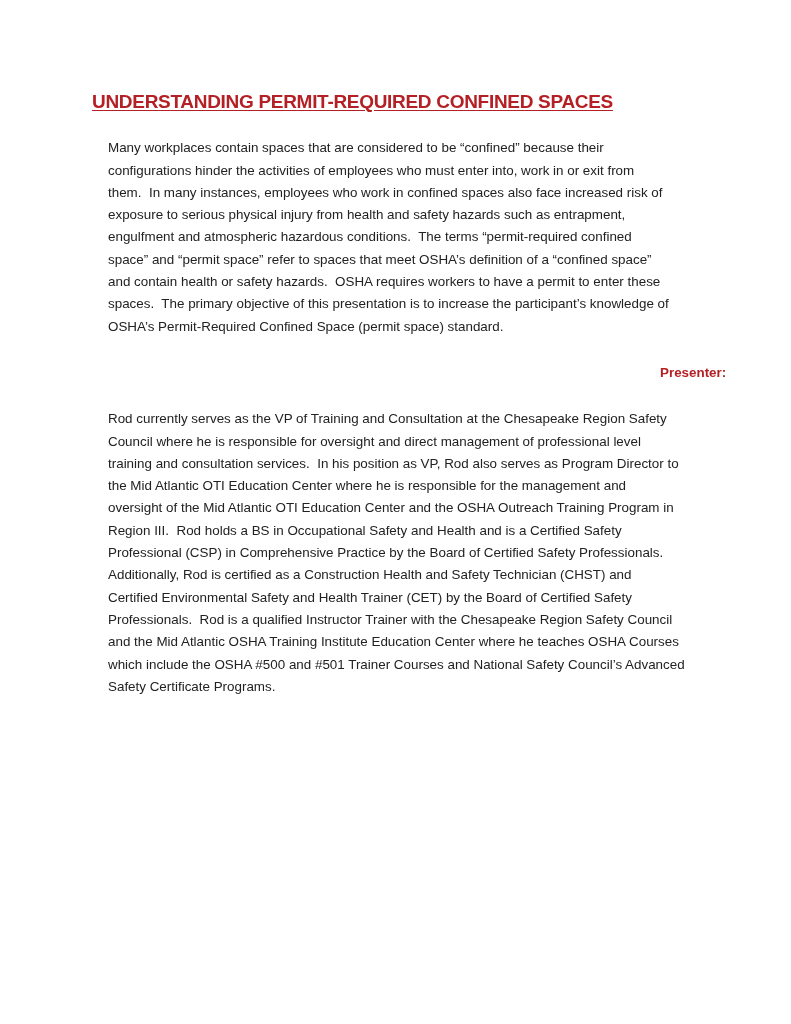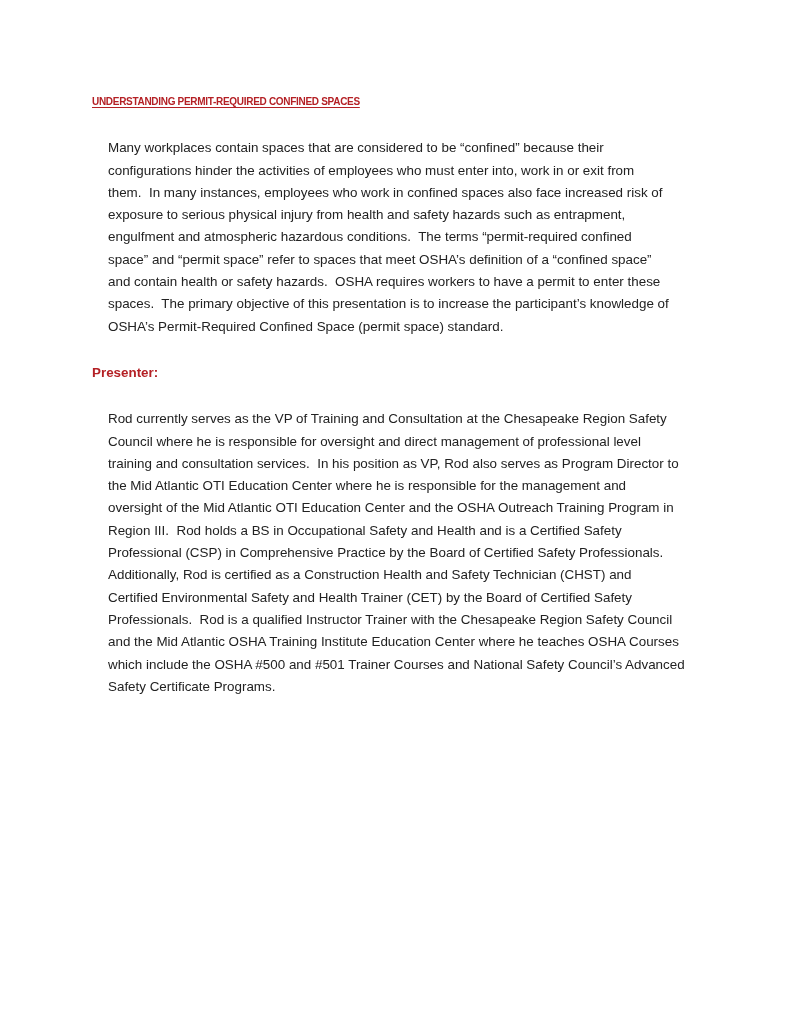--- a/index.html
+++ b/index.html
@@ -16,39 +16,40 @@
     padding: 91px 40px 0 92px;
     font-family: "Liberation Sans", sans-serif;
     color: #222222;
     overflow: hidden;
   }
   .content {
     width: 659px;
   }
   .doc-title {
     margin: 0 0 24px 0;
-    font-size: 10px;
+    font-size: 19px;
     font-weight: bold;
     letter-spacing: -0.3px;
     line-height: 22.3px;
     color: #b42025;
     text-decoration: underline;
     text-underline-offset: 2px;
   }
   .para {
     margin: 16px;
     font-size: 13.4px;
     line-height: 22.3px;
     white-space: pre-wrap;
     overflow-wrap: break-word;
   }
   .presenter-row {
     display: flex;
     align-items: flex-start;
     margin: 24px 0 24px 0;
+    justify-content: flex-end;
   }
   .presenter-label {
     flex: none;
     width: 91px;
     font-size: 13.4px;
     line-height: 22.3px;
     font-weight: bold;
     color: #b42025;
   }
   .presenter-value {

